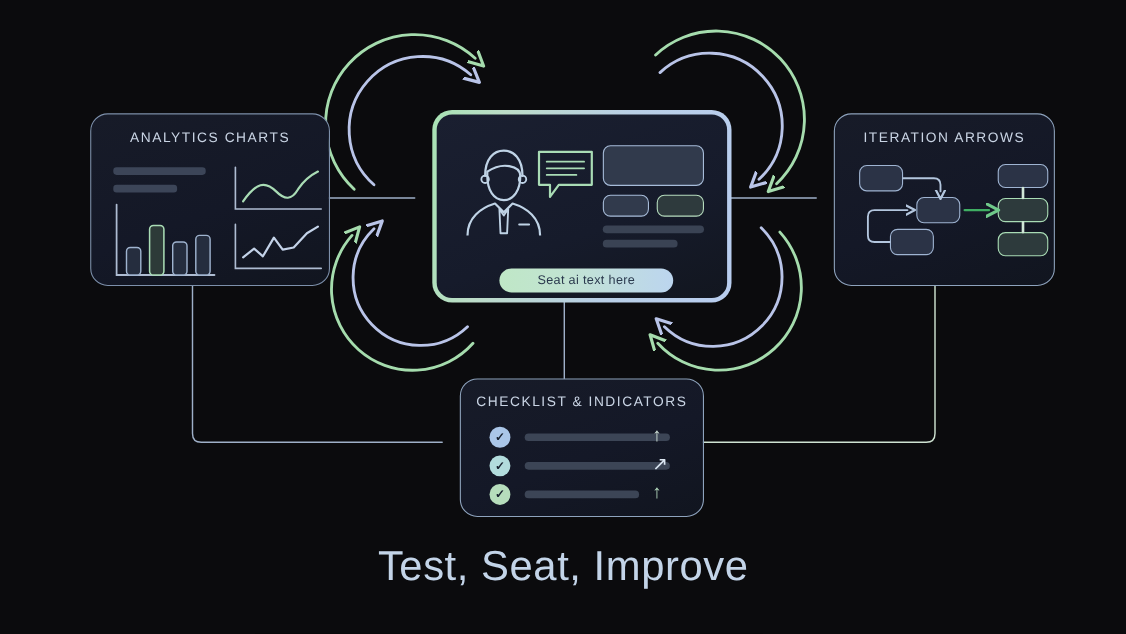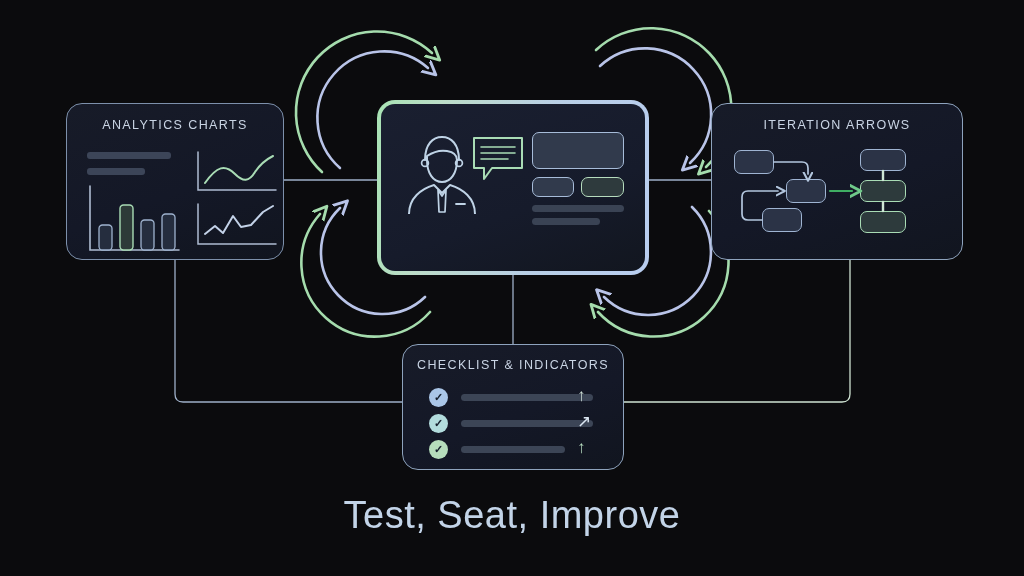--- a/index.html
+++ b/index.html
@@ -16,20 +16,21 @@
   .svg-layer {
     position: absolute; inset: 0;
     width: 1024px; height: 576px;
     pointer-events: none;
   }
   .panel {
     position: absolute;
     border-radius: 16px;
     background: linear-gradient(160deg, #171b28 0%, #141827 55%, #11151f 100%);
     box-sizing: border-box;
+    margin-left: 16px;
   }
   .panel-title {
     text-align: center;
     color: #c9d4e4;
     letter-spacing: 1.4px;
     font-size: 13px;
     font-weight: 400;
     white-space: nowrap;
   }
   
@@ -75,21 +76,21 @@
     width: 158px; height: 22px;
     border-radius: 11px;
     background: linear-gradient(90deg, #bfe7c6 0%, #c2e3d3 40%, #bcd5ef 100%);
     color: #2b3a4e;
     font-size: 11.5px;
     letter-spacing: .3px;
     display: flex; align-items: center; justify-content: center;
   }
   
   #panel-iteration {
-    left: 711px; top: 103px; width: 252px; height: 157px;
+    left: 742px; top: 103px; width: 201px; height: 157px;
     border: 1.4px solid #8ea3bd;
   }
   #panel-iteration .panel-title { margin-top: 14px; font-size: 12.5px; }
   .it-node {
     position: absolute; box-sizing: border-box;
     border-radius: 7px;
   }
   .it-node.blue { border: 1.4px solid #9fb4d2; background: #2b3346; }
   .it-node.green { border: 1.4px solid #a9dcb5; background: #2d3a3c; }
   
@@ -217,20 +218,21 @@
         <path d="M4,4 H52 V34 H22 L14,45 L14,34 H4 Z" fill="none" stroke="#a9dcb5" stroke-width="2" stroke-linejoin="round"></path>
         <path d="M11,13 H45 M11,19 H45 M11,25 H38" stroke="#a9dcb5" stroke-width="1.6" stroke-linecap="round"></path>
       </svg>
 
       <div class="tutor-box" style="left:151px; top:28px; width:92px; height:37px; border:1.5px solid #a7bcd9;"></div>
       <div class="tutor-box" style="left:151px; top:73px; width:42px; height:20px; border:1.5px solid #a7bcd9;"></div>
       <div class="tutor-box" style="left:200px; top:73px; width:43px; height:20px; border:1.5px solid #b6dcbe; background:#2e3a3d;"></div>
       <div class="bar-gray" style="left:151px; top:101px; width:92px;"></div>
       <div class="bar-gray" style="left:151px; top:114px; width:68px;"></div>
 
+      <div id="tutor-cta">Seat ai text here</div>
     </div>
   </div>
 
   <div class="panel" id="panel-iteration">
     <div class="panel-title">ITERATION ARROWS</div>
 
     <div class="it-node blue" style="left:22px; top:46px; width:40px; height:24px;"></div>
     <div class="it-node blue" style="left:74px; top:75px; width:40px; height:24px;"></div>
     <div class="it-node blue" style="left:50px; top:104px; width:40px; height:24px;"></div>
 

